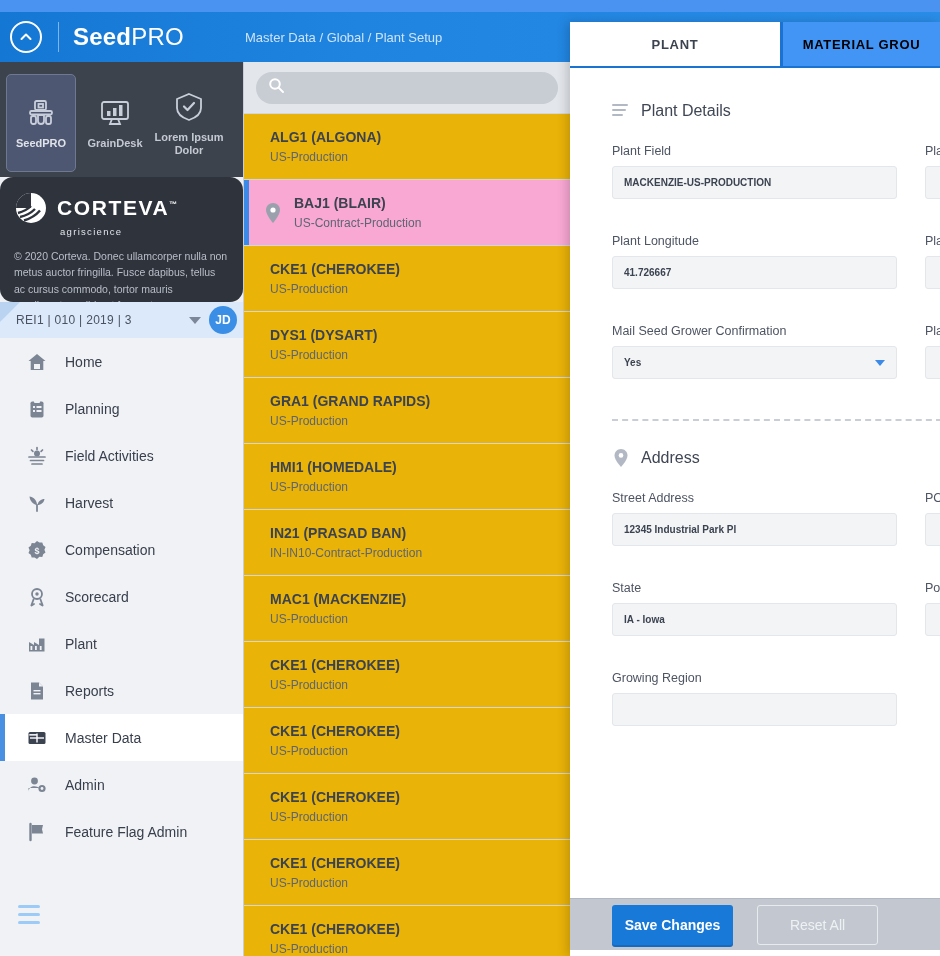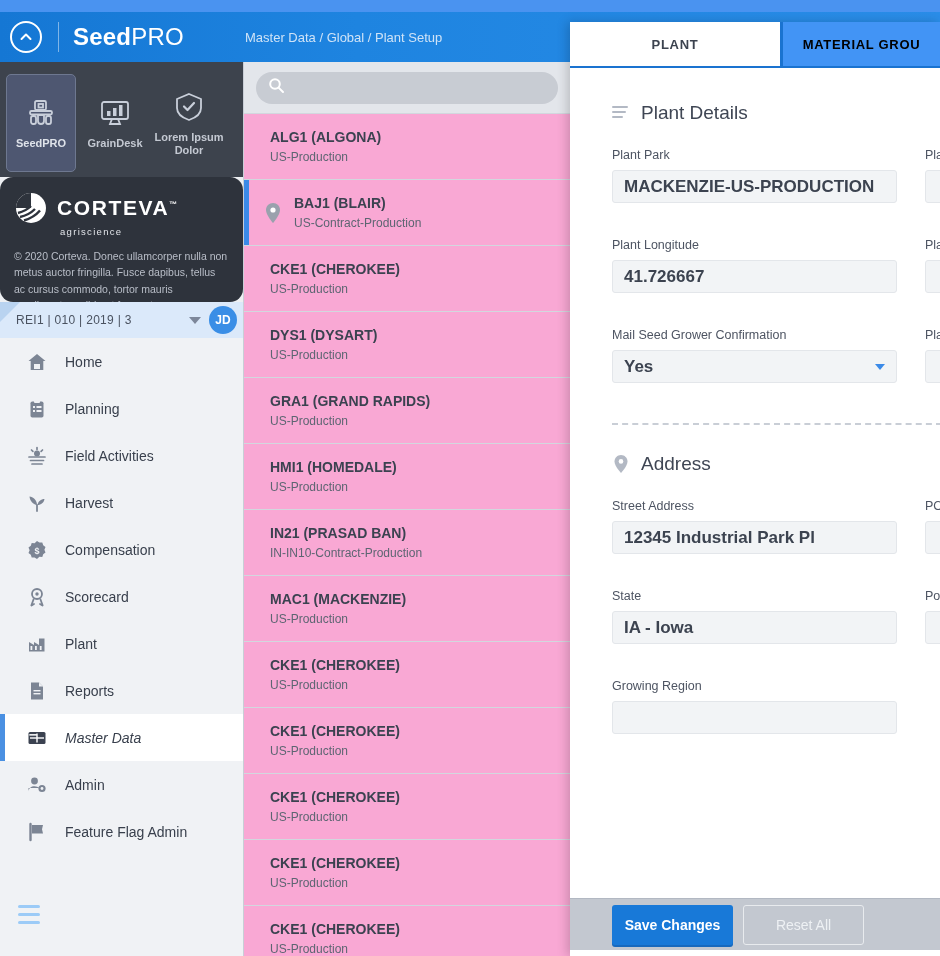--- a/index.html
+++ b/index.html
@@ -93,21 +93,21 @@
 
   
   .nav{
     position:absolute; left:0; top:338px; width:243px; height:618px;
     background:#f0f2f5;
   }
   .nav-item{
     height:47px; display:flex; align-items:center; padding-left:26px; gap:17px;
     font-size:14px;color:#39404d; position:relative;
   }
-  .nav-item.active{ background:#ffffff;font-style:italic; }
+  .nav-item.active{ background:#ffffff; }
   .nav-item.active:before{
     content:""; position:absolute;left:0;top:0;width:5px;height:100%;background:#4a90e2;
   }
   .nav-icon{ width:22px;height:22px;display:flex;align-items:center;justify-content:center;flex:none;}
   .nav-icon svg{display:block;}
   .hamburger{
     position:absolute;left:18px;bottom:27px;width:22px;
   }
   .hamburger div{ height:3px;background:#9ccbf7;border-radius:2px;margin-bottom:5px;}
 
@@ -125,21 +125,21 @@
     padding-left:12px; gap:8px;
   }
   .search-box input{
     border:none;background:transparent;outline:none;font-size:13px;color:#4d5360;
     font-family:"Liberation Sans", sans-serif; width:100%;
   }
   .search-box input::placeholder{ color:#8b9199; }
   .list-scroll{ height:842px; overflow:hidden; }
   .list-item{
     height:66px; border-bottom:1px solid #d2d7de; display:flex; align-items:center;
-    padding-left:26px; position:relative; background:#f9a8d4;
+    padding-left:26px; position:relative; background:#eab308;
   }
   .list-item.selected{ background:#f9a8d4; padding-left:0; }
   .list-item.selected:before{
     content:""; position:absolute;left:0;top:0;width:5px;height:100%;background:#3b8ae8;
   }
   .pin-icon{ width:22px; margin-left:20px; margin-right:8px; flex:none; display:flex;}
   .li-title{ font-size:14px;font-weight:bold;color:#3b4250; line-height:1.45;}
   .li-sub{ font-size:12px;color:#5d6572; line-height:1.5;}
 
   
@@ -155,43 +155,43 @@
   }
   .tab.active{ width:210px; background:#fff; color:#3c434f; }
   .tab.inactive{ flex:1; background:#4294f5; color:#000000; border-left:3px solid #1a73d0; }
 
   .form-area{
     position:absolute;left:0;top:48px;width:370px;height:840px;
     padding:0 0 0 0; overflow:hidden;
   }
   .section-title{
     display:flex;align-items:center;gap:11px; padding:32px 0 0 42px;
-    font-size:19px;color:#3f4654;
+    font-size:16px;color:#3f4654;
   }
   .section-icon{width:18px;height:18px;display:flex;align-items:center;justify-content:center;}
   .fields{ display:flex; padding-left:42px; padding-top:24px; }
   .col{ width:285px; flex:none; }
   .col.right{ width:85px; overflow:hidden;}
   .field{ margin-bottom:35px; }
   .field label{ display:block;font-size:12.5px;color:#4d5462;margin-bottom:8px;white-space:nowrap;}
   .field .box{
     height:33px;background:#f2f4f6;border:1px solid #e3e6ea;border-radius:3px;
-    display:flex;align-items:center;padding:0 11px;font-size:17px;font-weight:bold;color:#3c4350;
+    display:flex;align-items:center;padding:0 11px;font-size:10px;font-weight:bold;color:#3c4350;
     white-space:nowrap;overflow:hidden;
   }
   .field .box.select{ justify-content:space-between; }
   .chev{ width:0;height:0;border-left:5px solid transparent;border-right:5px solid transparent;border-top:6px solid #3b8ae8;}
   .divider{
     border-top:2px dashed #c9ced6; margin:5px 0 0 42px; width:330px;
   }
 
   
   .footer{
     position:absolute;left:570px;top:898px;width:370px;height:52px;
-    background:#c3c8d0; display:flex;align-items:center;padding-left:42px;gap:10px;
+    background:#c3c8d0; display:flex;align-items:center;padding-left:42px;gap:24px;
     border-top:1px solid #b2b8c2;
   }
   .btn-primary{
     width:121px;height:40px;background:#1879d8;color:#fff;border:none;border-radius:3px;
     font-size:14px;font-weight:bold;font-family:"Liberation Sans",sans-serif;cursor:pointer;
     box-shadow:0 2px 0 #1769bd;
   }
   .btn-ghost{
     width:121px;height:40px;background:transparent;color:#eef1f4;border:1px solid #e8ebee;border-radius:3px;
     font-size:14px;font-weight:normal;font-family:"Liberation Sans",sans-serif;cursor:pointer;
@@ -501,21 +501,21 @@
       <span class="section-icon">
           <svg width="18" height="16" viewBox="0 0 18 16" stroke="#b3b9c4" stroke-width="2" stroke-linecap="round">
             <path d="M1 2 h14 M1 7 h12 M1 12 h9"></path>
           </svg>
         </span>
       <span>Plant Details</span>
     </div>
     <div class="fields">
       <div class="col">
         <div class="field">
-          <label>Plant Park</label>
+          <label>Plant Field</label>
           <div class="box">MACKENZIE-US-PRODUCTION</div>
         </div>
         <div class="field">
           <label>Plant Longitude</label>
           <div class="box">41.726667</div>
         </div>
         <div class="field">
           <label>Mail Seed Grower Confirmation</label>
           <div class="box select">
             <span>Yes</span>

